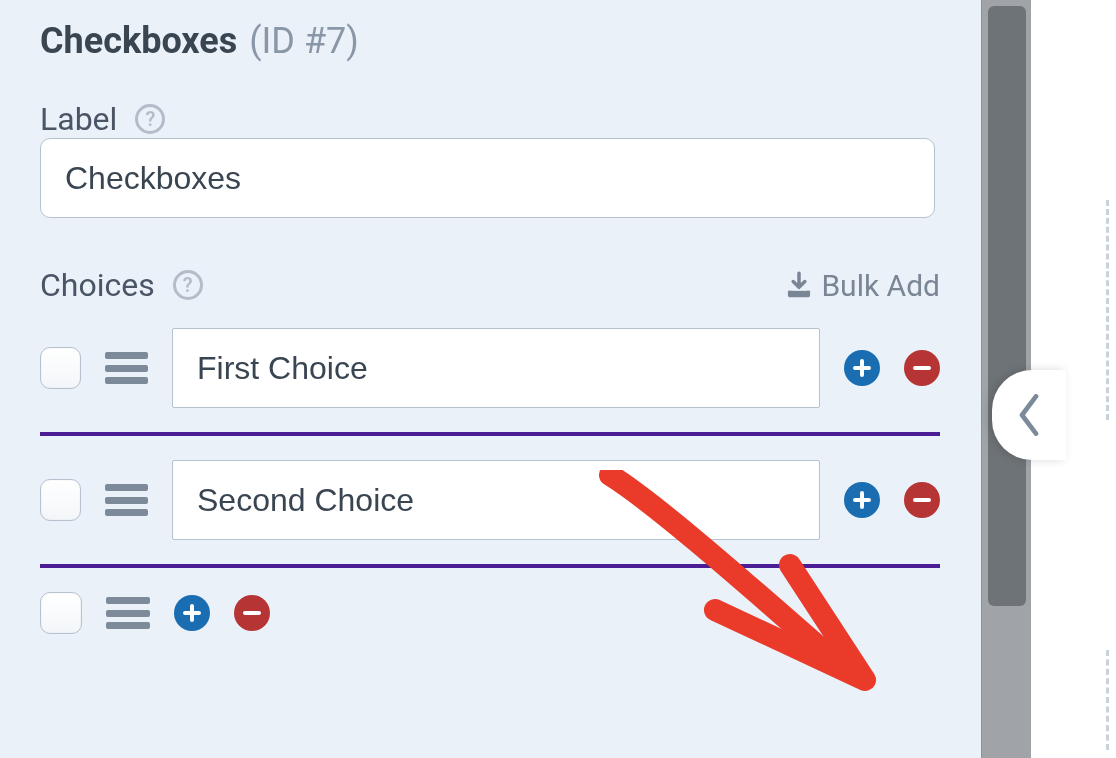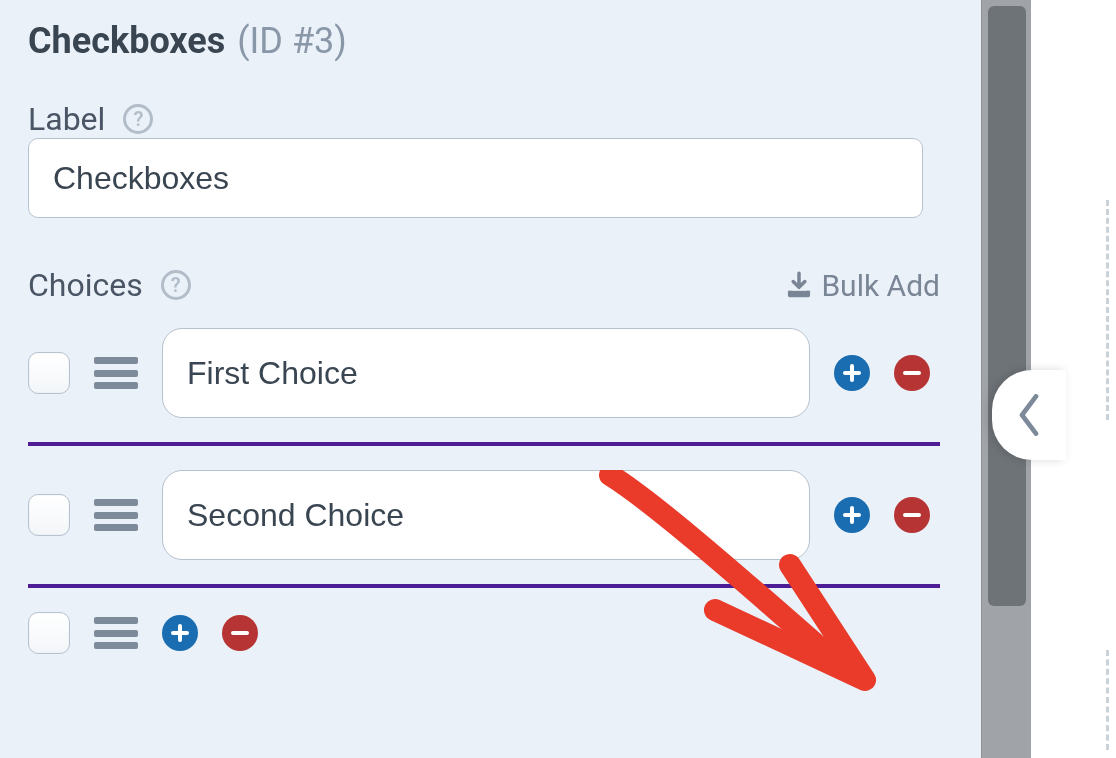--- a/index.html
+++ b/index.html
@@ -12,21 +12,21 @@
     position: relative;
   }
 
   .main-panel {
     position: absolute;
     left: 0;
     top: 0;
     width: 980px;
     height: 758px;
     background: #eaf1f8;
-    padding: 20px 40px 0 28px;
+    padding: 20px 40px 0 40px;
   }
 
   .field-header {
     display: flex;
     align-items: baseline;
     gap: 12px;
     margin-bottom: 38px;
   }
   .field-title {
     font-size: 36px;
@@ -130,23 +130,23 @@
   .drag-handle span {
     display: block;
     width: 100%;
     height: 7px;
     background: #7d8a99;
     border-radius: 2px;
   }
 
   .choice-input {
     flex: 0 0 648px;
-    height: 90px;
+    height: 80px;
     border: 1px solid #b6c2cf;
-    border-radius: 20px;
+    border-radius: 2px;
     background: #fff;
     font-size: 32px;
     padding: 0 24px;
     color: #3a4552;
     outline: none;
   }
 
   .circle-btn {
     width: 36px;
     height: 36px;
@@ -250,21 +250,21 @@
 <div class="chevron-tab">
   <svg viewBox="0 0 24 36">
     <polyline points="18,2 6,18 18,34" fill="none" stroke="#7d8a99" stroke-width="4" stroke-linecap="round" stroke-linejoin="round"></polyline>
   </svg>
 </div>
 
 <div class="main-panel">
 
   <div class="field-header">
     <span class="field-title">Checkboxes</span>
-    <span class="field-id">(ID #3)</span>
+    <span class="field-id">(ID #7)</span>
   </div>
 
   <div class="section-label-row">
     <span class="section-label">Label</span>
     <span class="help-icon">?</span>
   </div>
   <input class="text-input" type="text" value="Checkboxes" style="">
 
   <div class="choices-header">
     <div class="section-label-row">

